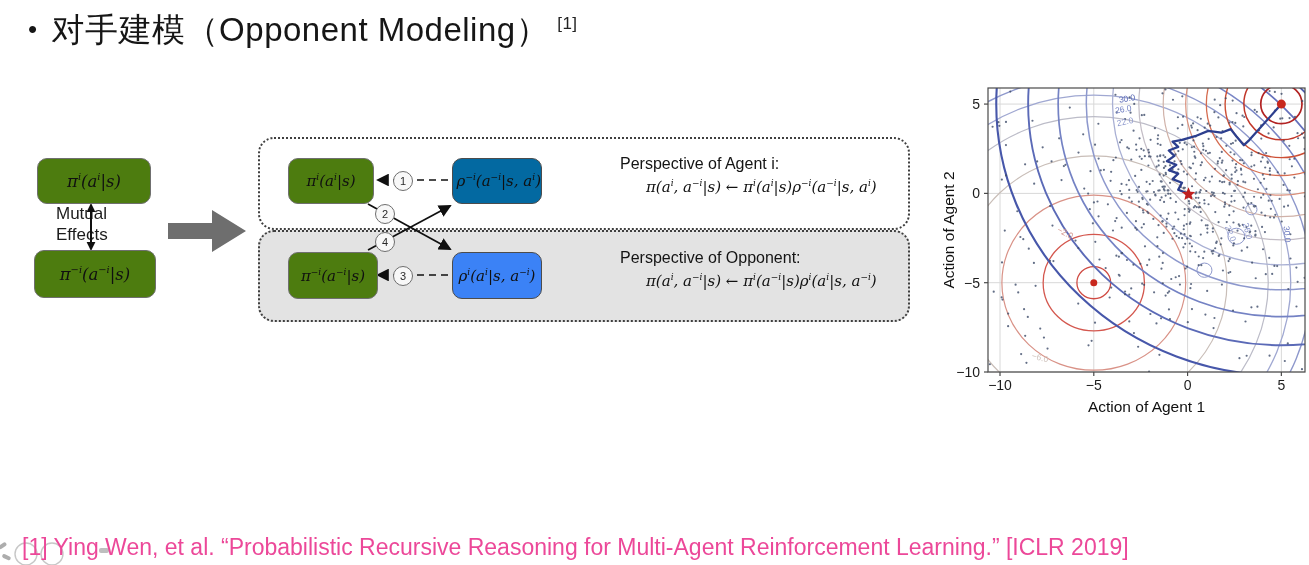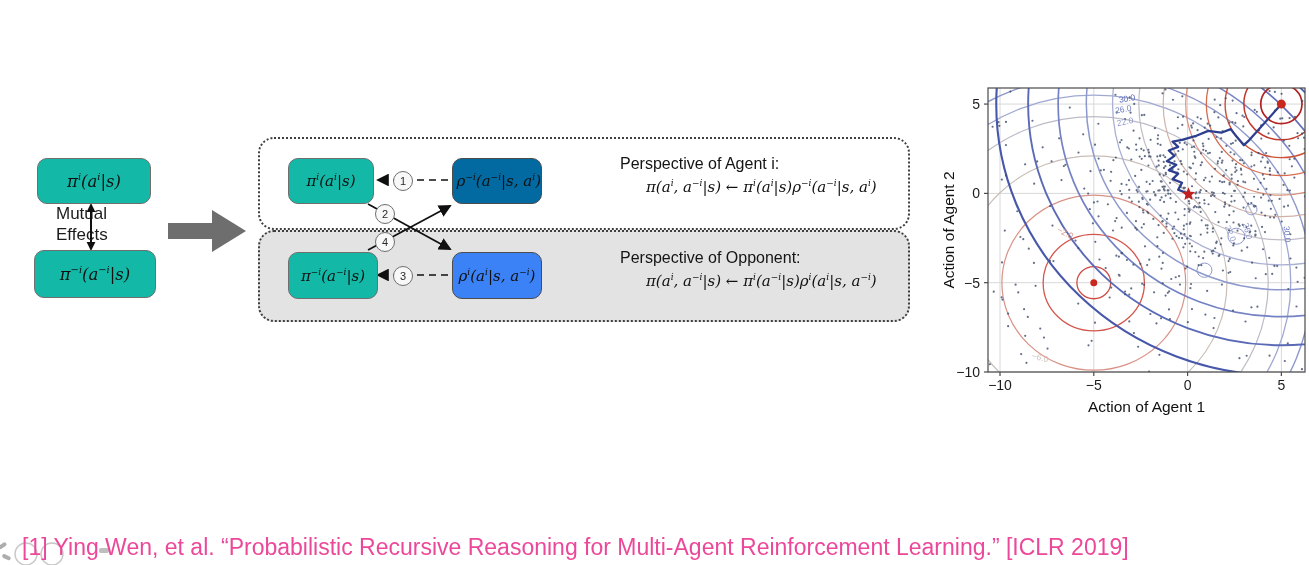--- a/index.html
+++ b/index.html
@@ -5,21 +5,21 @@
   html,body{margin:0;padding:0;background:#fff;}
   .slide{position:relative;width:1309px;height:565px;background:#ffffff;overflow:hidden;
          font-family:"Liberation Sans",sans-serif;color:#111;}
   .abs{position:absolute;}
   
   .title{left:28px;top:8px;font-size:33px;color:#161616;letter-spacing:0.5px;}
   .title .bullet{font-size:26px;margin-right:14px;vertical-align:3px;}
   .title sup{font-size:17px;color:#222;margin-left:8px;}
   
   .pill{position:absolute;display:flex;align-items:center;justify-content:center;
-        background:#14b8a6;border:1.6px solid #6f6f6f;border-radius:10px;z-index:3;}
+        background:#4d7c0f;border:1.6px solid #6f6f6f;border-radius:10px;z-index:3;}
   .pill.dark{background:#0369a1;border-color:#4c4c4c;justify-content:flex-end;}
   .pill.darker{background:#3b82f6;border-color:#4c4c4c;}
   .math{font-family:"DejaVu Serif","Liberation Serif",serif;font-style:italic;color:#101010;}
   .math sup{font-size:0.60em;font-style:italic;}
   .pill .math{font-size:15px;}
   .pill-big .math{font-size:16.5px;}
   
   .mutual{left:28px;top:203px;width:80px;font-size:17px;line-height:21px;color:#1c1c1c;white-space:pre-line;margin-left:28px;}
   
   .dotted{position:absolute;border:2.2px dotted #3f3f3f;border-radius:16px;z-index:0;}
@@ -36,20 +36,23 @@
   .footer{left:22px;top:534px;font-size:23px;color:#ec4899;white-space:nowrap;z-index:2;}
   .watermark{left:-4px;top:538px;z-index:1;opacity:.55;}
   svg{display:block;}
   .overlay{pointer-events:none;z-index:2;}
 </style>
 </head>
 <body>
 
 <div class="slide">
 
+  <div class="abs title">
+    <span class="bullet">•</span><span>对手建模（Opponent Modeling）</span><sup>[1]</sup>
+  </div>
 
   <div class="pill pill-big abs" style="left:37px;top:158px;width:112px;height:44px">
     <span class="math">π<sup>i</sup>(a<sup>i</sup>|s)</span>
   </div>
   <div class="pill pill-big abs" style="left:34px;top:250px;width:120px;height:46px">
     <span class="math">π<sup>−i</sup>(a<sup>−i</sup>|s)</span>
   </div>
   <div class="abs mutual">Mutual
 Effects</div>
   <svg class="abs" style="left:83px;top:202px" width="16" height="50">

